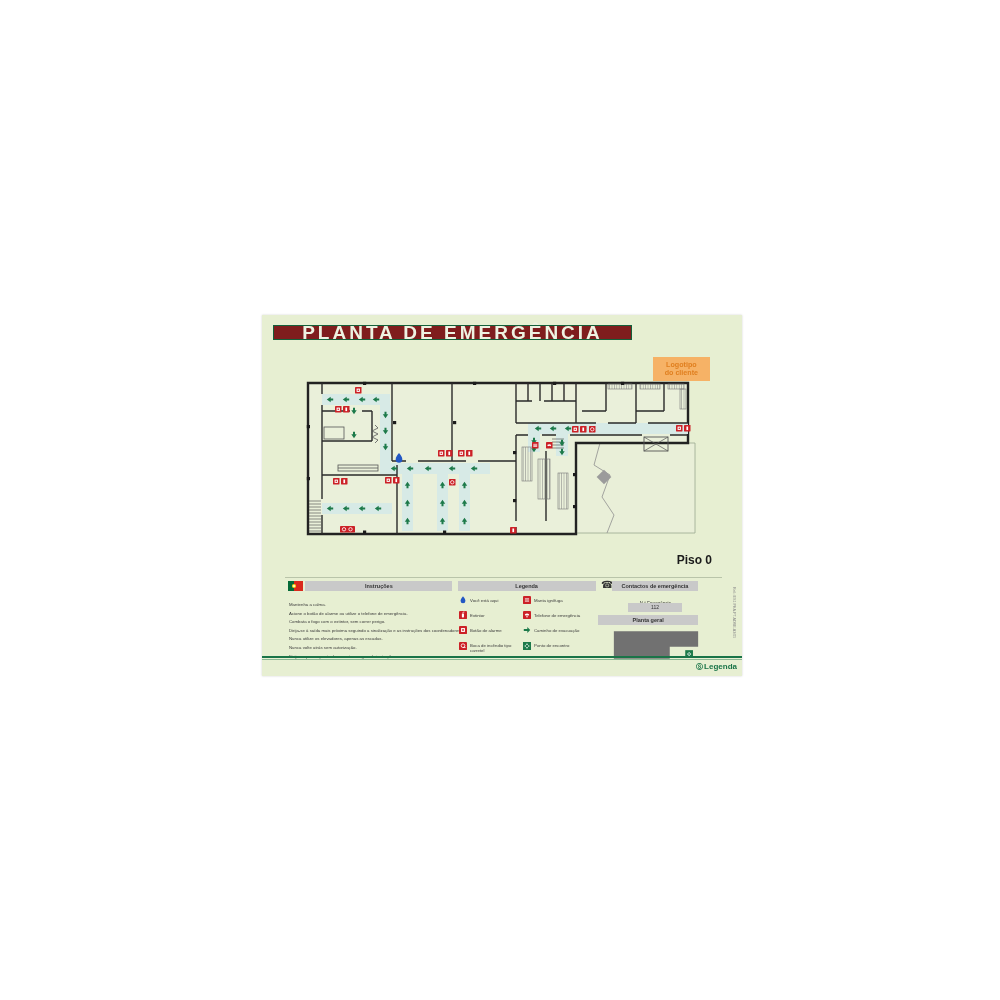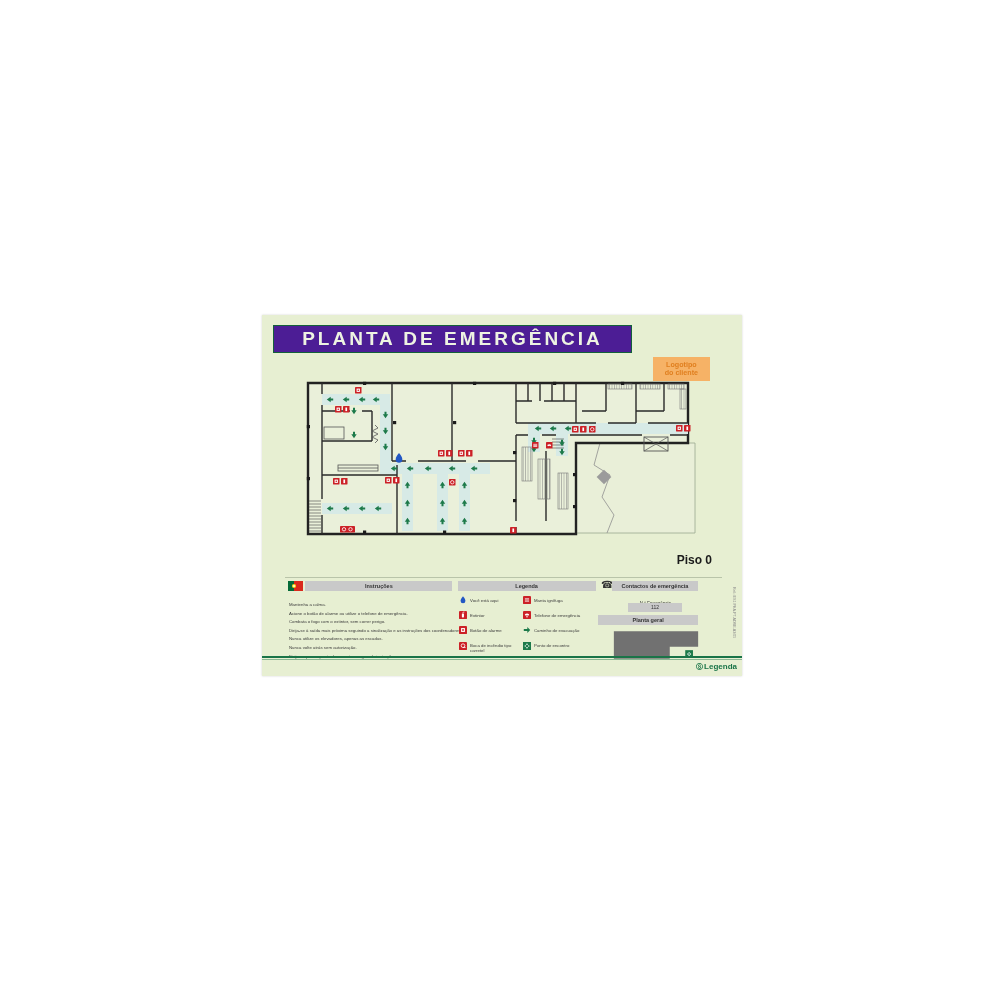--- a/index.html
+++ b/index.html
@@ -1,20 +1,20 @@
 <!DOCTYPE html>
 <html><head>
 <meta charset="utf-8">
 <style>
   html,body{margin:0;padding:0;background:#fff;}
   .canvas{position:relative;width:1000px;height:1000px;background:#ffffff;overflow:hidden;
           font-family:"Liberation Sans",sans-serif;}
   .poster{position:absolute;left:262px;top:315px;width:480px;height:361px;background:#e7efd2;
           box-shadow:0 0 2px rgba(0,0,0,.18);}
-  .title-bar{position:absolute;left:11px;top:10px;width:359px;height:28px;background:#4c1d95;
+  .title-bar{position:absolute;left:11px;top:10px;width:359px;height:15px;background:#7f1d1d;
              display:flex;align-items:center;justify-content:center;border:1px solid #14603a;box-sizing:border-box;}
   .title-bar span{color:#eef3e2;font-weight:bold;font-size:19px;letter-spacing:3px;white-space:nowrap;}
   .logo-box{position:absolute;left:391px;top:42px;width:57px;height:24px;background:#f6b266;
             display:flex;align-items:center;justify-content:center;text-align:center;}
   .logo-box .sc{font-size:13px;line-height:1.05;font-weight:bold;color:#e07f1f;
                 transform:scale(.55);transform-origin:center center;white-space:nowrap;}
   .plan{position:absolute;left:44px;top:66px;width:390px;height:162px;}
   .floor-label{position:absolute;right:30px;top:238px;font-size:12px;font-weight:bold;color:#1b1b1b;}
   .divider{position:absolute;left:23px;top:262px;width:437px;height:1px;background:#b9c4a9;}
   .sec-bar{position:absolute;height:10px;background:#c9c9c9;display:flex;align-items:center;justify-content:center;}

